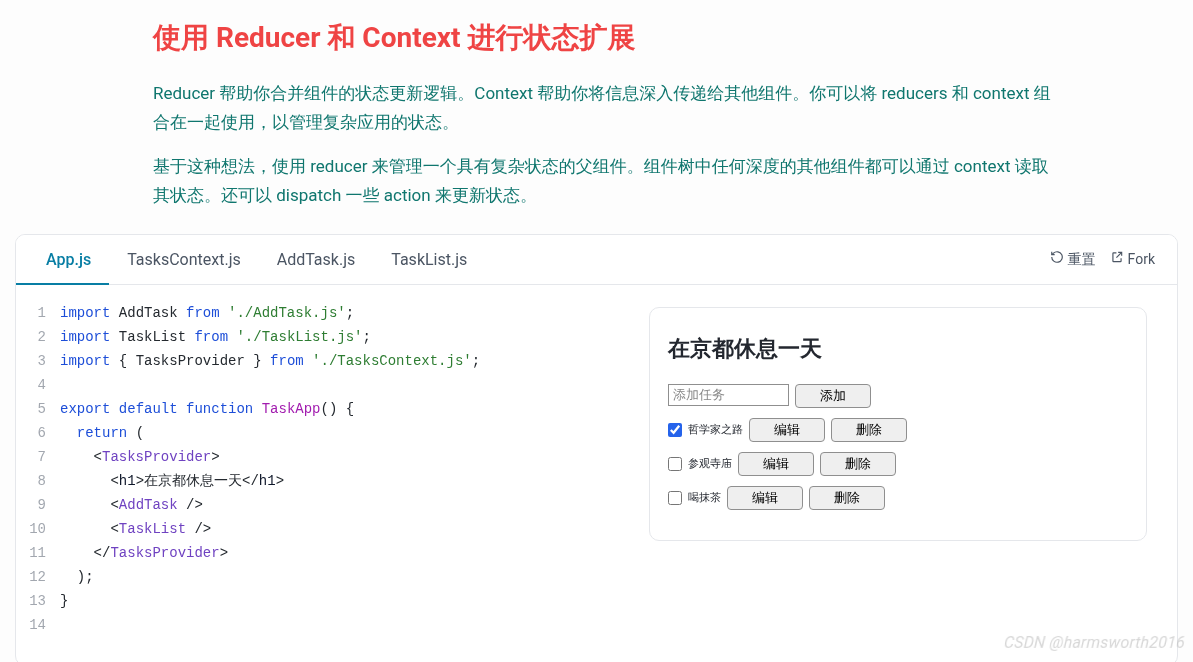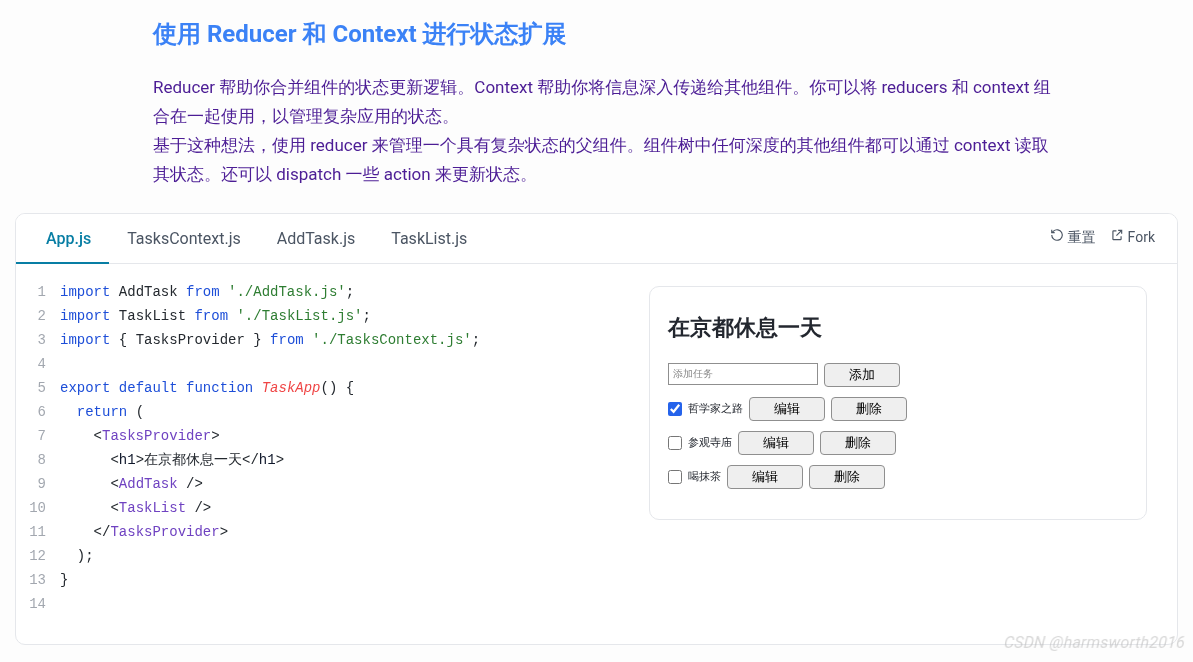--- a/index.html
+++ b/index.html
@@ -11,28 +11,28 @@
     font-size: 17px;
     line-height: 1.55;
     width: 1193px;
   }
   .wrap { width: 1193px; }
   .article {
     width: 910px;
     margin: 0 auto 24px 153px;
   }
   .article h3 {
-    font-size: 24px;
+    font-size: 28px;
     font-weight: 700;
     margin: 16px 0 20px 0;
-    color: #3b82f6;
+    color: #ef4444;
   }
   .article p {
-    margin: 0 0;
-    color: #4c1d95;
+    margin: 15px 0;
+    color: #0f766e;
     font-size: 17px;
     line-height: 1.7;
   }
 
   .sandbox {
     margin: 18px 15px 14px 15px;
     border: 1px solid #e5e7eb;
     border-radius: 10px;
     overflow: hidden;
     background: #fff;
@@ -95,21 +95,21 @@
     width: 44px;
     text-align: right;
     padding-right: 14px;
     color: #6b7280a0;
     user-select: none;
     flex-shrink: 0;
   }
   .code { white-space: pre; }
   .tok-kw   { color: #1d4ed8; }
   .tok-str  { color: #2e7d32; }
-  .tok-fn   { color: #ef4444; font-style: italic; }
+  .tok-fn   { color: #a21caf; }
   .tok-punct{ color: #24292f; }
   .tok-var  { color: #24292f; }
   .tok-brace{ color: #24292f; }
   .tok-htmltag { color: #0f172a; margin-top: 12px; }
   .tok-comp { color: #6f42c1; }
 
   .preview-col {
     width: 548px;
     padding: 18px 30px 18px 20px;
     flex-shrink: 0;
@@ -121,23 +121,23 @@
     background: #fff;
   }
   .preview-card h1 {
     font-size: 22px;
     font-weight: 700;
     margin: 6px 0 18px 0;
   }
   .add-row { display: flex; gap: 6px; margin-bottom: 10px; }
   .add-input {
     border: 1px solid #8f8f8f;
-    font-size: 10px;
+    font-size: 13px;
     padding: 2px 4px;
-    width: 150px;
+    width: 121px;
     height: 22px;
     font-family: inherit;
   }
   .add-input::placeholder { color: #888; }
   .btn {
     border: 1px solid #8f8f8f;
     background: #efefef;
     border-radius: 4px;
     font-size: 13px;
     padding: 2px 24px;

